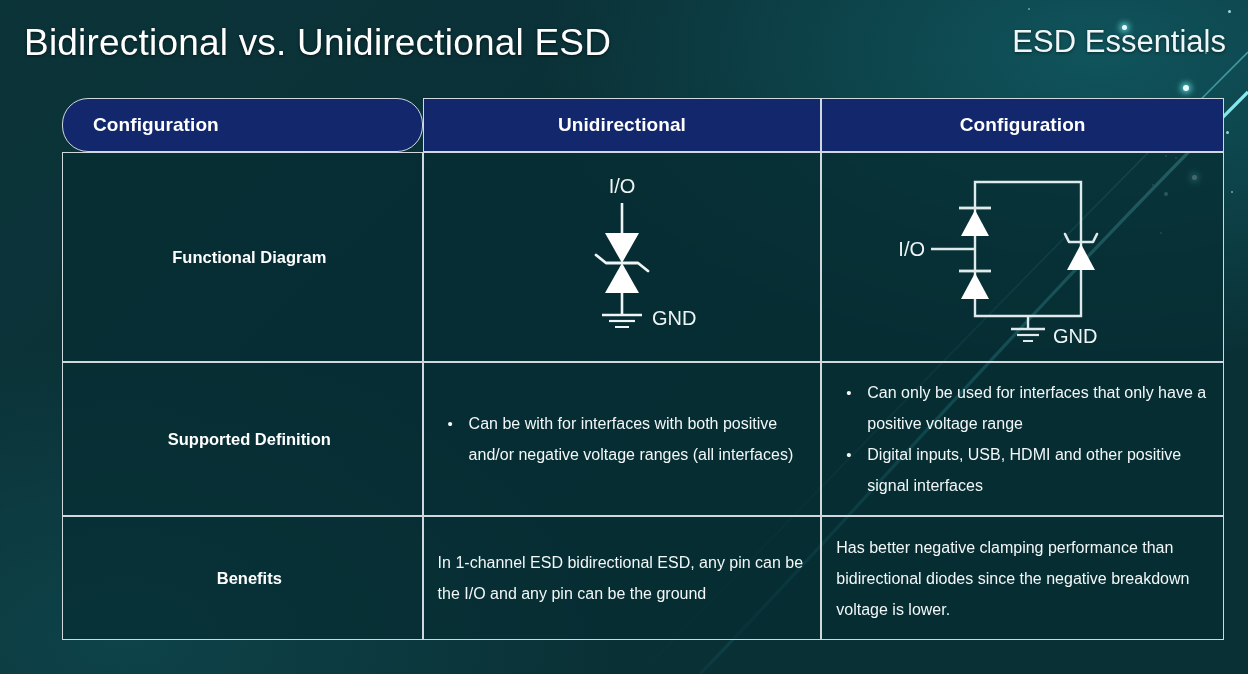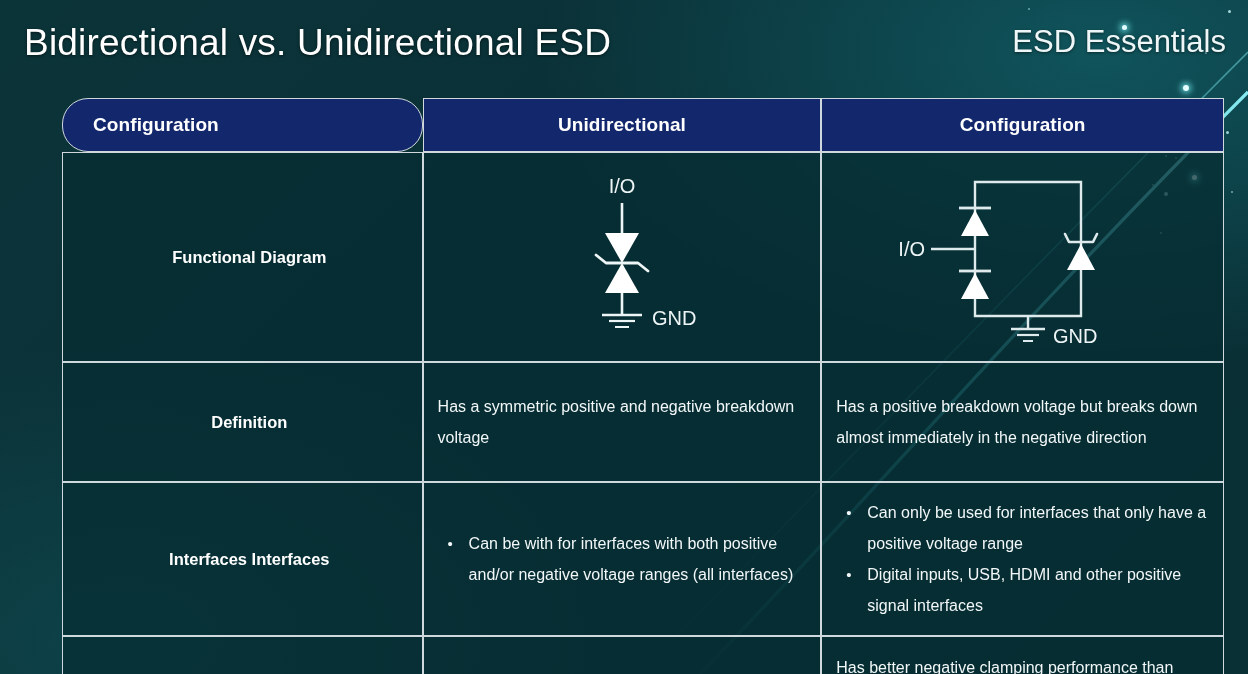--- a/index.html
+++ b/index.html
@@ -265,32 +265,23 @@
             <line x1="128" y1="163" x2="162" y2="163" stroke="#dfeaec" stroke-width="2.6"></line>
             <line x1="134" y1="169" x2="156" y2="169" stroke="#dfeaec" stroke-width="2.2"></line>
             <line x1="140" y1="175" x2="150" y2="175" stroke="#dfeaec" stroke-width="2"></line>
 
             <text x="42" y="90" font-size="20" text-anchor="end">I/O</text>
             <text x="170" y="177" font-size="20" text-anchor="start">GND</text>
           </svg>
         </td>
       </tr>
 
-      <tr class="row-def">
-        <td class="rowlabel">Definition</td>
-        <td class="body-cell">
-          <p class="p-line">Has a symmetric positive and negative breakdown voltage</p>
-        </td>
-        <td class="body-cell">
-          <p class="p-line">Has a positive breakdown voltage but breaks down almost immediately in the negative direction</p>
-        </td>
-      </tr>
 
       <tr class="row-sup">
-        <td class="rowlabel">Interfaces Interfaces</td>
+        <td class="rowlabel">Supported Definition</td>
         <td class="body-cell">
           <ul class="blist">
             <li>Can be with for interfaces with both positive and/or negative voltage ranges (all interfaces)</li>
           </ul>
         </td>
         <td class="body-cell">
           <ul class="blist">
             <li>Can only be used for interfaces that only have a positive voltage range</li>
             <li>Digital inputs, USB, HDMI and other positive signal interfaces</li>
           </ul>

